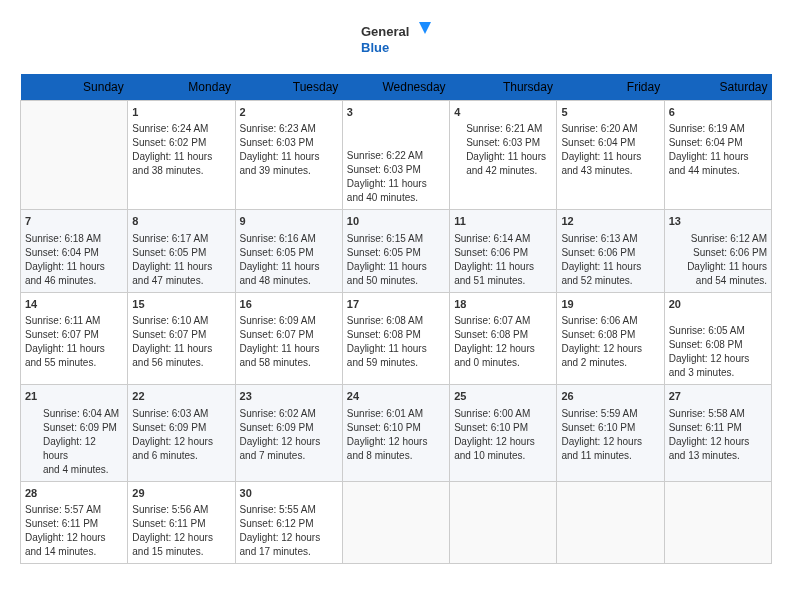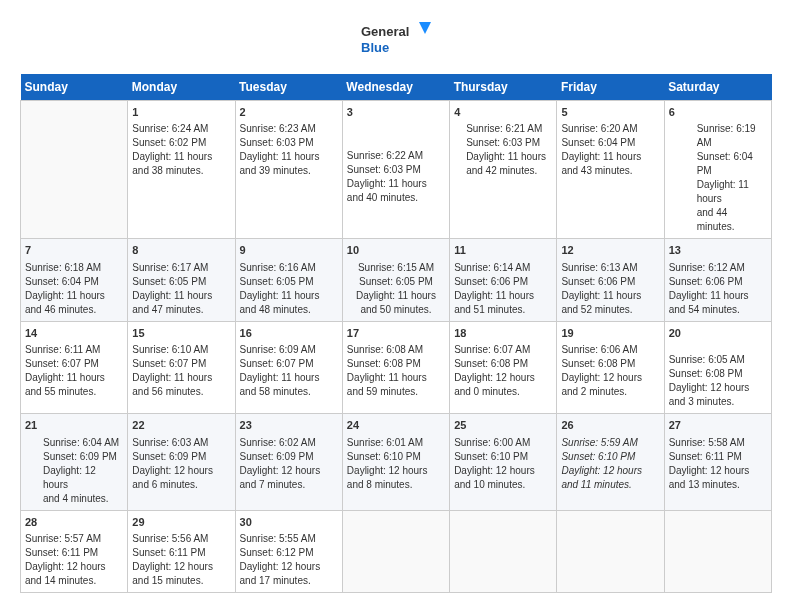--- a/index.html
+++ b/index.html
@@ -34,25 +34,25 @@
       font-size: 14px;
       color: #555;
     }
     table {
       width: 100%;
       border-collapse: collapse;
       font-size: 10px;
     }
     thead tr th {
       background-color: #1565c0;
-      color: #ffffff;
+      color: #000000;
       padding: 6px 4px;
-      text-align: left;
+      text-align: right;
       font-size: 12px;
-      font-weight: bold;
+      font-weight: normal;
     }
     tbody tr td {
       border: 1px solid #ccc;
       padding: 4px 4px;
       vertical-align: top;
       width: 14.28%;
       min-height: 80px;
       color: #333;
       line-height: 1.4;
     }
@@ -140,21 +140,21 @@
         </td>
         <td>
           <div class="day-num">5</div>
           <div class="day-info" style="white-space: pre-line;">Sunrise: 6:20 AM
 Sunset: 6:04 PM
 Daylight: 11 hours
 and 43 minutes.</div>
         </td>
         <td>
           <div class="day-num">6</div>
-          <div class="day-info" style="white-space: pre-line; margin-left: 28px;">Sunrise: 6:19 AM
+          <div class="day-info" style="white-space: pre-line;">Sunrise: 6:19 AM
 Sunset: 6:04 PM
 Daylight: 11 hours
 and 44 minutes.</div>
         </td>
       </tr>
       <tr>
         <td>
           <div class="day-num">7</div>
           <div class="day-info" style="white-space: pre-line;">Sunrise: 6:18 AM
 Sunset: 6:04 PM
@@ -170,42 +170,42 @@
         </td>
         <td>
           <div class="day-num">9</div>
           <div class="day-info" style="white-space: pre-line;">Sunrise: 6:16 AM
 Sunset: 6:05 PM
 Daylight: 11 hours
 and 48 minutes.</div>
         </td>
         <td>
           <div class="day-num">10</div>
-          <div class="day-info" style="white-space: pre-line; text-align: center;">Sunrise: 6:15 AM
+          <div class="day-info" style="white-space: pre-line;">Sunrise: 6:15 AM
 Sunset: 6:05 PM
 Daylight: 11 hours
 and 50 minutes.</div>
         </td>
         <td>
           <div class="day-num">11</div>
           <div class="day-info" style="white-space: pre-line;">Sunrise: 6:14 AM
 Sunset: 6:06 PM
 Daylight: 11 hours
 and 51 minutes.</div>
         </td>
         <td>
           <div class="day-num">12</div>
           <div class="day-info" style="white-space: pre-line;">Sunrise: 6:13 AM
 Sunset: 6:06 PM
 Daylight: 11 hours
 and 52 minutes.</div>
         </td>
         <td>
           <div class="day-num">13</div>
-          <div class="day-info" style="white-space: pre-line;">Sunrise: 6:12 AM
+          <div class="day-info" style="white-space: pre-line; text-align: right;">Sunrise: 6:12 AM
 Sunset: 6:06 PM
 Daylight: 11 hours
 and 54 minutes.</div>
         </td>
       </tr>
       <tr>
         <td>
           <div class="day-num">14</div>
           <div class="day-info" style="white-space: pre-line;">Sunrise: 6:11 AM
 Sunset: 6:07 PM
@@ -286,21 +286,21 @@
         </td>
         <td>
           <div class="day-num">25</div>
           <div class="day-info" style="white-space: pre-line;">Sunrise: 6:00 AM
 Sunset: 6:10 PM
 Daylight: 12 hours
 and 10 minutes.</div>
         </td>
         <td>
           <div class="day-num">26</div>
-          <div class="day-info" style="white-space: pre-line; font-style: italic;">Sunrise: 5:59 AM
+          <div class="day-info" style="white-space: pre-line;">Sunrise: 5:59 AM
 Sunset: 6:10 PM
 Daylight: 12 hours
 and 11 minutes.</div>
         </td>
         <td>
           <div class="day-num">27</div>
           <div class="day-info" style="white-space: pre-line;">Sunrise: 5:58 AM
 Sunset: 6:11 PM
 Daylight: 12 hours
 and 13 minutes.</div>

